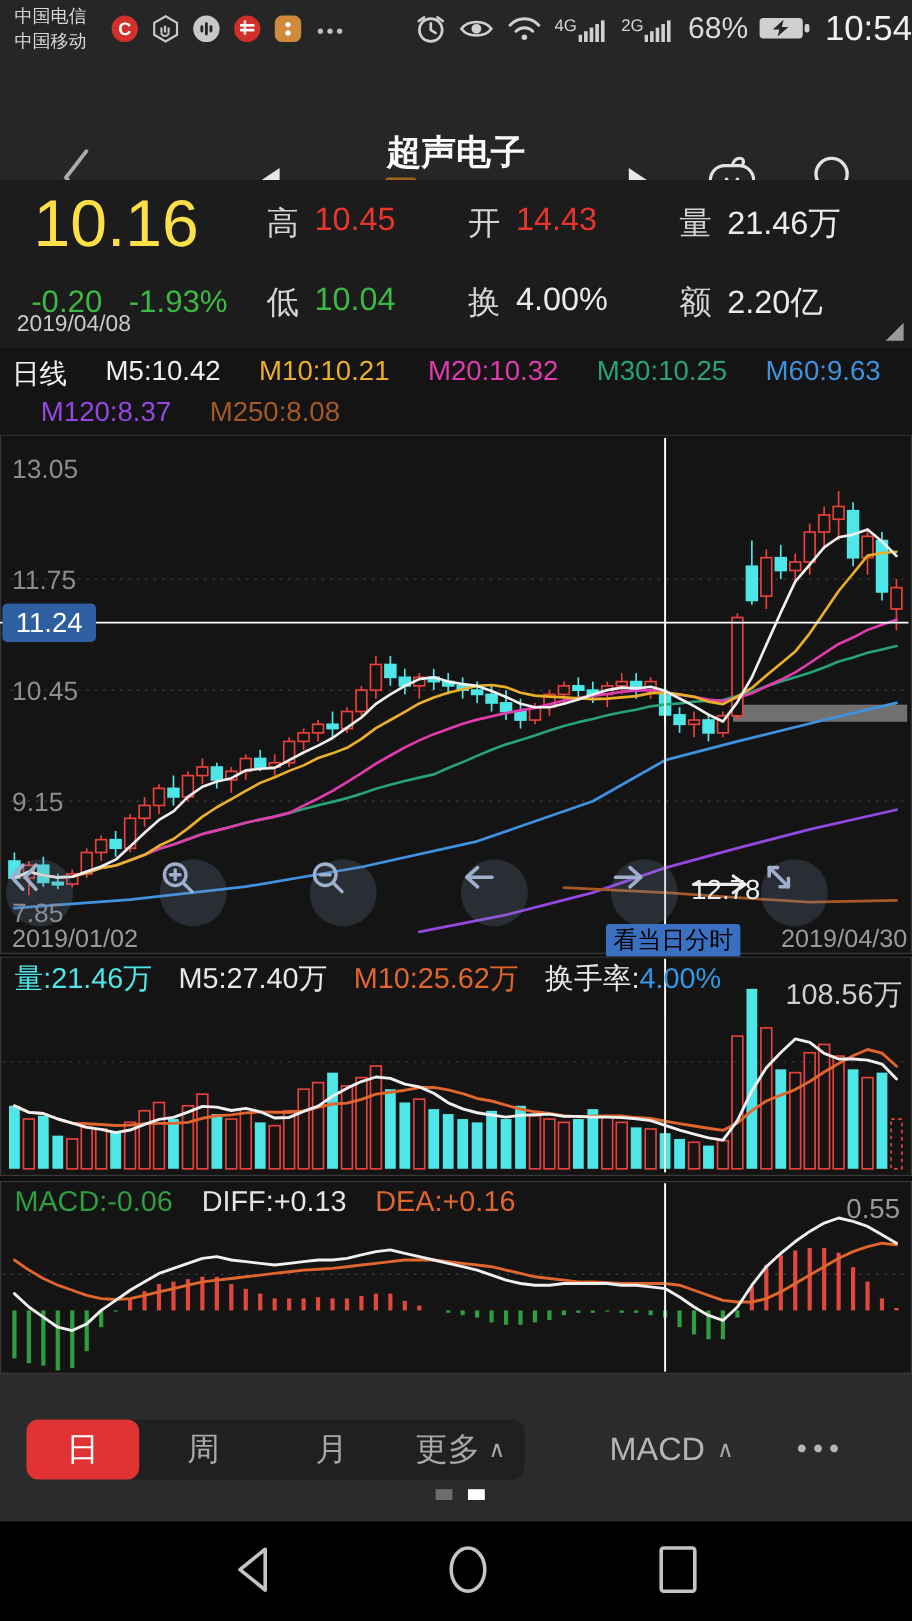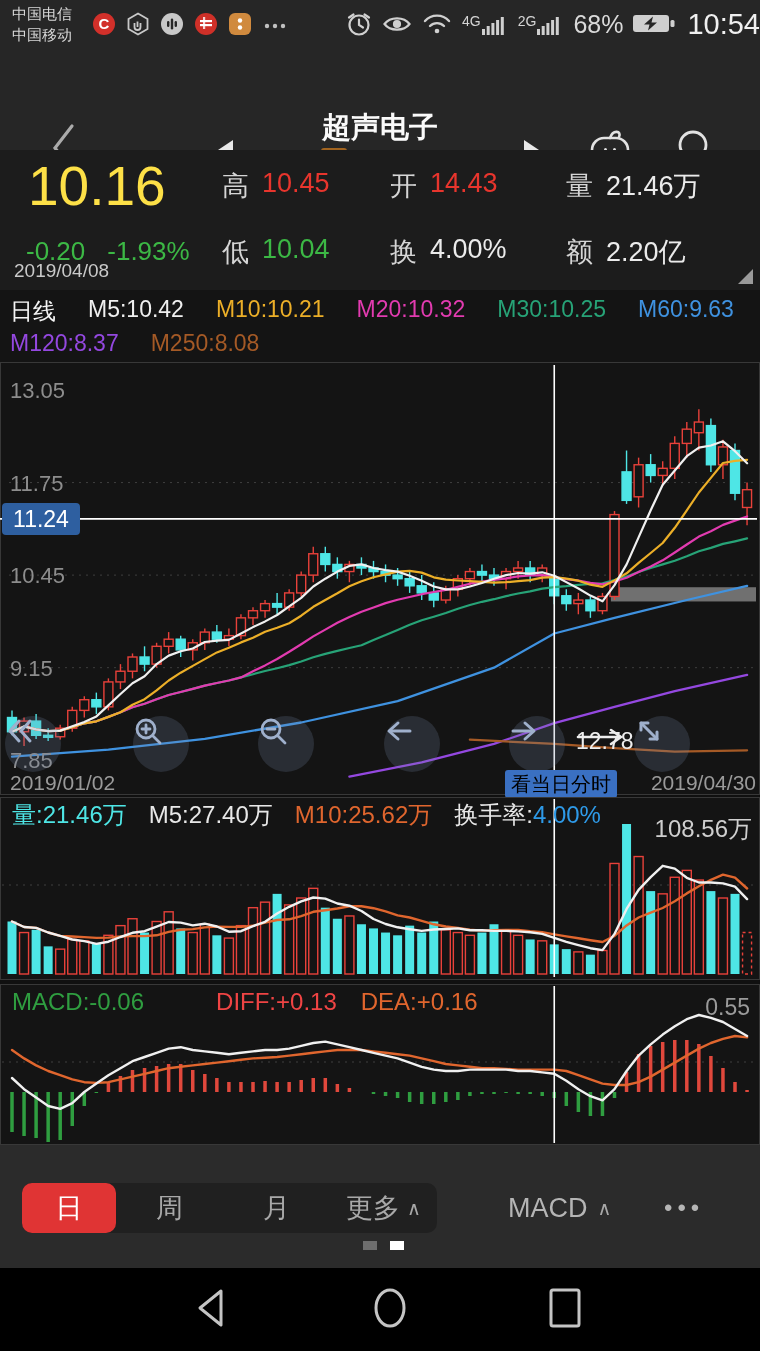--- a/index.html
+++ b/index.html
@@ -254,21 +254,21 @@
   <div class="ma-bar">
     <div class="ma-line" style="top:6px;">
       <span style="color:#f5f5f5;">日线</span>
       <span style="color: rgb(240, 240, 240);">M5:10.42</span>
       <span style="color: rgb(236, 175, 40);">M10:10.21</span>
       <span style="color: rgb(226, 59, 176);">M20:10.32</span>
       <span style="color: rgb(39, 163, 119);">M30:10.25</span>
       <span style="color: rgb(63, 146, 224);">M60:9.63</span>
     </div>
     <div class="ma-line" style="top:40px;">
-      <span style="color: rgb(148, 72, 224);">M120:8.37</span>
+      <span style="color: rgb(148, 72, 224); margin-left: 24px;">M120:8.37</span>
       <span style="color: rgb(165, 90, 38);">M250:8.08</span>
     </div>
   </div>
 
   <div class="chart-main">
     <svg id="main-svg" width="760" height="433">
         <defs>
           <clipPath id="mclip">
             <rect x="2" y="2" width="754" height="428"></rect>
           </clipPath>
@@ -635,21 +635,21 @@
         <line x1="710.9000000000001" y1="108" x2="710.9000000000001" y2="72" stroke="#e0483c" stroke-width="3.5"></line>
         <line x1="722.95" y1="108" x2="722.95" y2="84" stroke="#e0483c" stroke-width="3.5"></line>
         <line x1="735" y1="108" x2="735" y2="98" stroke="#e0483c" stroke-width="3.5"></line>
         <line x1="747.0500000000001" y1="108" x2="747.0500000000001" y2="106" stroke="#e0483c" stroke-width="3.5"></line>
         <polyline points="12.0,66.0 24.1,74.4 36.1,81.4 48.2,87.0 60.2,91.2 72.3,95.4 84.3,98.2 96.4,98.9 108.4,98.2 120.5,95.4 132.5,92.6 144.6,89.8 156.6,87.0 168.7,84.2 180.7,82.8 192.8,81.4 204.8,80.0 216.9,78.6 228.9,77.2 241.0,75.8 253.0,74.4 265.1,73.7 277.1,73.0 289.2,71.6 301.2,70.2 313.3,68.8 325.3,67.4 337.4,66.0 349.4,66.0 361.5,66.0 373.5,67.4 385.6,68.8 397.6,70.2 409.7,71.6 421.7,74.4 433.8,77.2 445.8,80.0 457.9,81.4 469.9,82.8 482.0,84.2 494.0,84.2 506.1,84.9 518.1,85.6 530.1,85.6 542.2,85.6 554.3,85.6 566.3,87.0 578.4,91.2 590.4,95.4 602.5,99.6 614.5,101.0 626.6,101.0 638.6,98.2 650.7,92.6 662.7,85.6 674.8,78.6 686.8,71.6 698.9,64.6 710.9,59.0 723.0,54.8 735.0,52.0 747.1,53.4" fill="none" stroke="#e0662e" stroke-width="2.4" stroke-linejoin="round" stroke-linecap="round"></polyline>
         <polyline points="12.0,94.0 24.1,105.2 36.1,113.6 48.2,122.0 60.2,124.8 72.3,119.2 84.3,108.0 96.4,99.6 108.4,91.2 120.5,84.2 132.5,77.2 144.6,73.0 156.6,68.8 168.7,64.6 180.7,63.2 192.8,66.0 204.8,67.4 216.9,68.8 228.9,70.2 241.0,68.8 253.0,67.4 265.1,66.0 277.1,66.0 289.2,64.6 301.2,61.8 313.3,59.0 325.3,57.6 337.4,60.4 349.4,63.2 361.5,66.0 373.5,68.8 385.6,71.6 397.6,74.4 409.7,78.6 421.7,82.8 433.8,85.6 445.8,87.0 457.9,87.0 469.9,85.6 482.0,85.6 494.0,85.6 506.1,85.6 518.1,87.0 530.1,87.0 542.2,88.4 554.3,89.8 566.3,96.8 578.4,105.2 590.4,112.2 602.5,116.4 614.5,105.2 626.6,87.0 638.6,71.6 650.7,60.4 662.7,50.6 674.8,42.2 686.8,35.2 698.9,31.0 710.9,33.8 723.0,38.0 735.0,45.0 747.1,52.0" fill="none" stroke="#f0f0f0" stroke-width="2.4" stroke-linejoin="round" stroke-linecap="round"></polyline>
         <line x1="554.25" y1="2" x2="554.25" y2="159" stroke="#ffffff" stroke-width="1.6"></line>
       </svg>
     <div class="macd-header">
       <span style="color: rgb(47, 158, 64);">MACD:-0.06</span>
-      <span style="color: #ef4444; margin-left: 48px;">DIFF:+0.13</span>
+      <span style="color: #e5e5e5;">DIFF:+0.13</span>
       <span style="color: rgb(224, 102, 46);">DEA:+0.16</span>
     </div>
     <div class="macd-peak">0.55</div>
   </div>
 
   <div class="toolbar">
     <div class="tab-pill">
       <div class="tab active">日</div>
       <div class="tab">周</div>
       <div class="tab">月</div>

